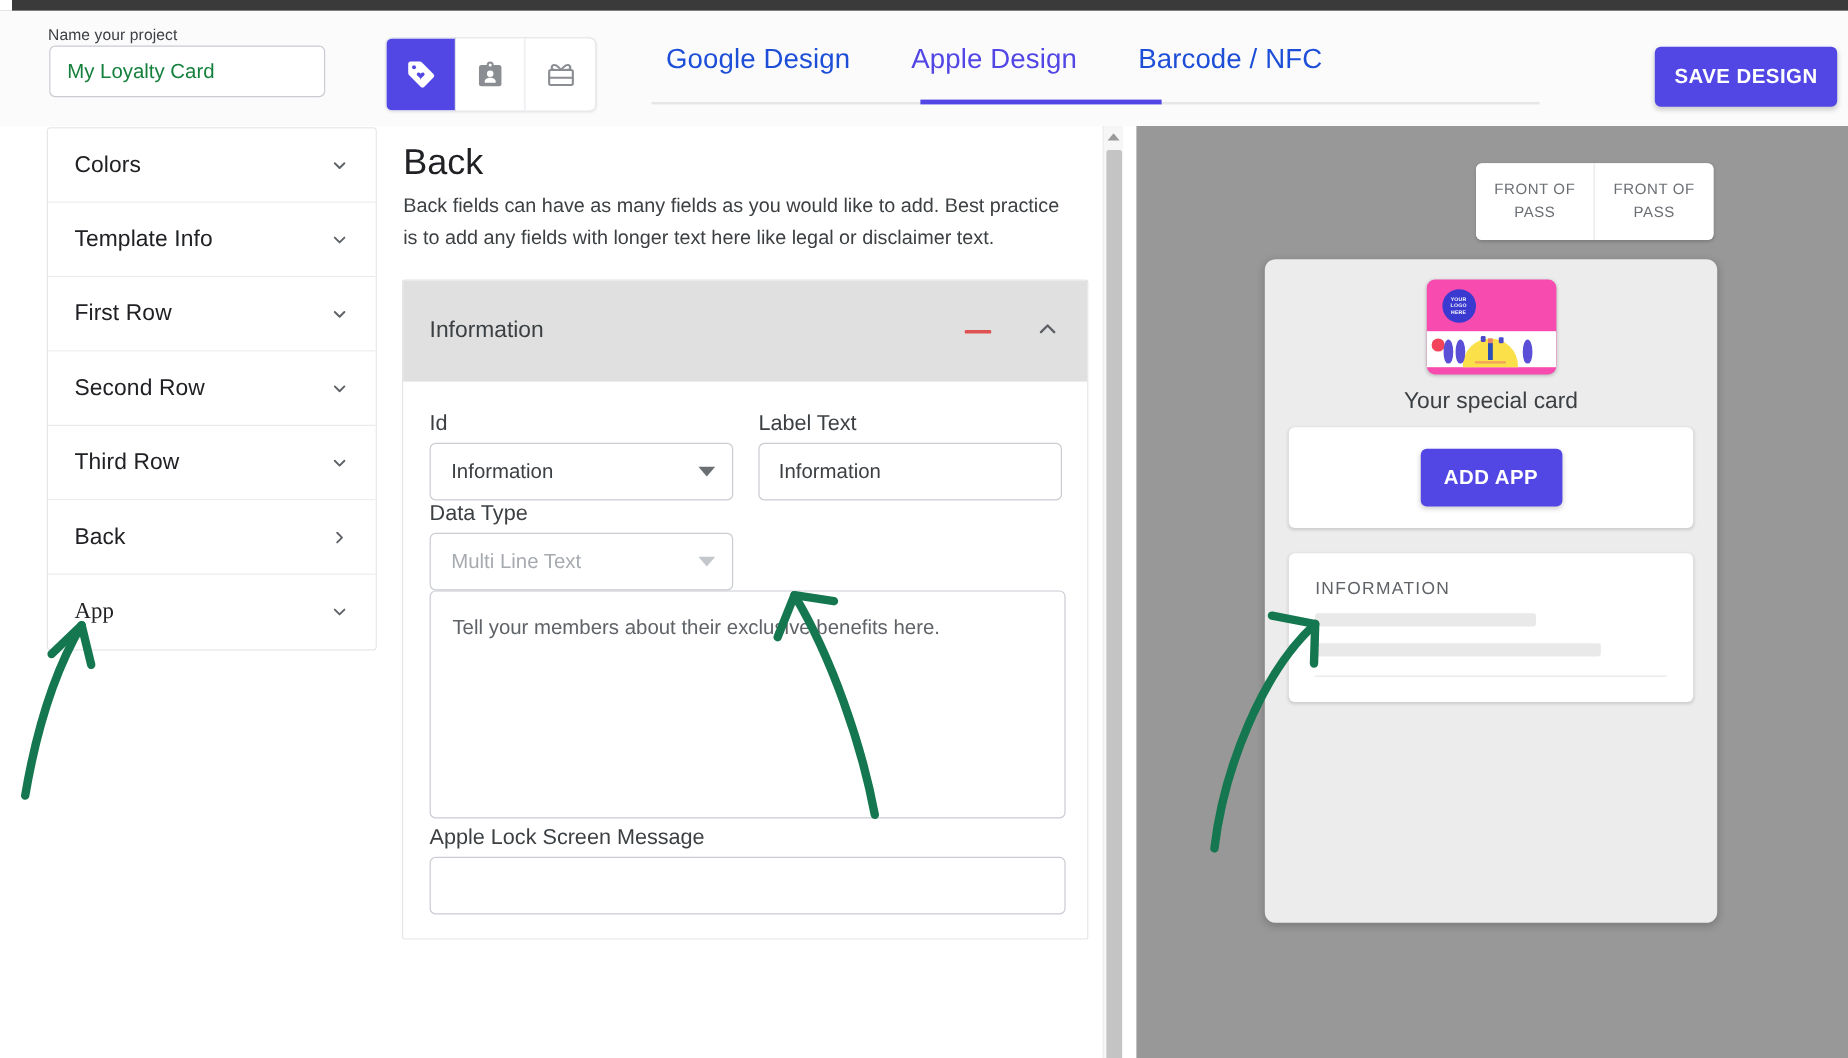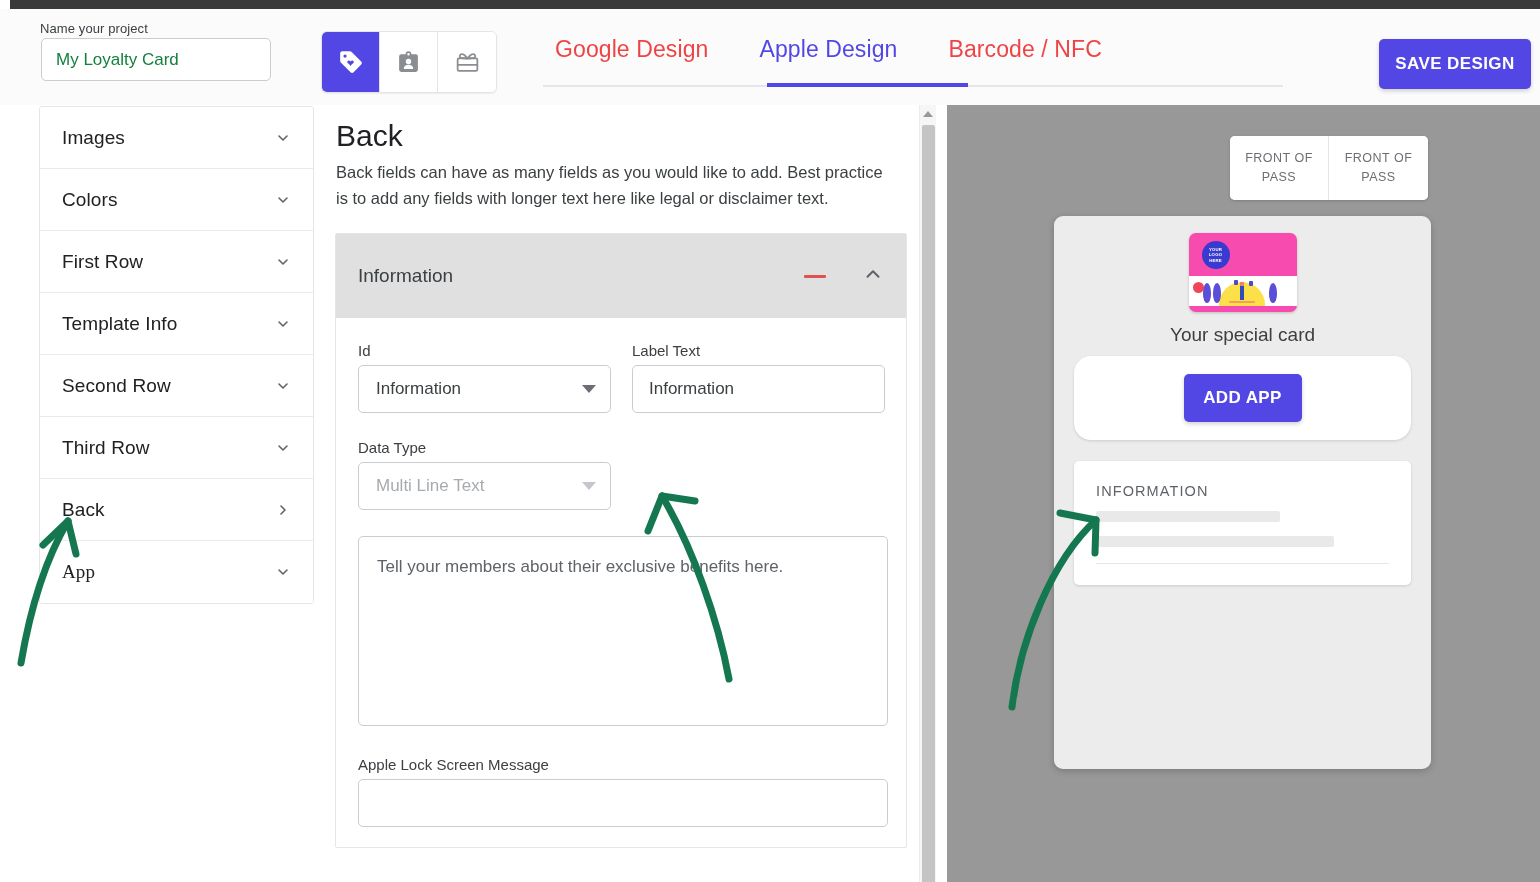--- a/index.html
+++ b/index.html
@@ -51,21 +51,21 @@
   .seg-btn:last-child { border-right: none; }
   .seg-btn.active { background: #5247e5; }
   .seg-btn svg { display: block; }
 
   
   .tabs {
     position: absolute; left: 543px; top: 27px;
     display: flex; align-items: flex-end; gap: 0;
   }
   .tab {
-    font-size: 23px; color: #ef4444; padding: 0 12px 16px 12px;
+    font-size: 23px; color: #1d4ed8; padding: 0 12px 16px 12px;
     cursor: pointer; white-space: nowrap; letter-spacing: .1px;
   }
   .tab.active { color: #5247e5; }
   .tabs-underline {
     position: absolute; left: 543px; top: 76px; width: 740px; height: 2px;
     background: #e6e6e9;
   }
   .tab-active-underline {
     position: absolute; left: 767px; top: 74px; width: 201px; height: 4px;
     background: #5247e5;
@@ -105,21 +105,21 @@
   .panel { width: 572px; border: 1px solid #e6e6e6; border-radius: 2px; background: #fff; }
   .panel-head {
     height: 84px; background: #e0e0e0; display: flex; align-items: center;
     padding: 0 22px 0 22px; justify-content: space-between;
   }
   .panel-title { font-size: 19px; color: #3c4043; }
   .panel-actions { display: flex; align-items: center; gap: 36px; }
   .minus-icon { width: 22px; height: 3px; background: #e05252; border-radius: 1px; display:block; cursor: pointer;}
   .panel-body { padding: 24px 22px 20px 22px; }
 
-  .field-label { font-size: 15px; color: #3c4043; margin-bottom: 6px; }
+  .field-label { font-size: 18px; color: #3c4043; margin-bottom: 6px; }
   .row2 { display: flex; gap: 21px; }
 
   .select-box {
     width: 253px; height: 48px; border: 1px solid #c9ccd1; border-radius: 5px;
     background: #fff; display: flex; align-items: center; justify-content: space-between;
     padding: 0 14px 0 17px; cursor: pointer;
   }
   .select-box.disabled { cursor: default; }
   .select-text { font-size: 17px; color: #3c4043; }
   .select-box.disabled .select-text { color: #a7abb0; }
@@ -135,21 +135,21 @@
     width: 530px; height: 190px; border: 1px solid #c9ccd1; border-radius: 5px;
     background: #fff; font-family: "Liberation Sans", sans-serif;
     font-size: 17px; color: #5f6368; padding: 18px 18px; outline: none; resize: none;
     line-height: 24px;
   }
   .lock-input {
     width: 530px; height: 48px; border: 1px solid #c9ccd1; border-radius: 5px;
     background: #fff; outline: none;
     font-family: "Liberation Sans", sans-serif; font-size: 17px; padding: 0 16px;
   }
-  .mt26 { margin-top: 26px; }
+  .mt26 { }
 
   
   .scrollbar {
     position: absolute; left: 919px; top: 105px; width: 17px; height: 777px;
     background: #f6f6f6; border-left: 1px solid #ececec;
   }
   .sb-arrow-up {
     position: absolute; left: 3px; top: 6px;
     width: 0; height: 0; border-left: 5px solid transparent; border-right: 5px solid transparent;
     border-bottom: 6px solid #9a9a9a;
@@ -202,21 +202,21 @@
   .strip-dot { position: absolute; width: 4px; height: 5px; border-radius: 1px; background: #4d49c9; }
 
   .pass-title {
     position: absolute; left: 0; top: 108px; width: 100%; text-align: center;
     font-size: 19px; color: #3c4043;
   }
   .pass-card {
     position: absolute; left: 20px; width: 337px; background: #fff;
     border-radius: 5px; box-shadow: 0 1px 3px rgba(0,0,0,.14);
   }
-  .card-app { top: 140px; height: 84px; display: flex; align-items: center; justify-content: center; border-radius: 17px; }
+  .card-app { top: 140px; height: 84px; display: flex; align-items: center; justify-content: center; }
   .add-app-btn {
     width: 118px; height: 48px; background: #5247e5; color: #fff; border: none; border-radius: 5px;
     font-family: "Liberation Sans", sans-serif; font-size: 17px; font-weight: bold; letter-spacing: .4px;
     cursor: pointer; box-shadow: 0 2px 4px rgba(0,0,0,.18);
   }
   .card-info { top: 245px; height: 124px; padding: 22px 22px 0 22px; }
   .info-title { font-size: 14.5px; color: #5f6368; letter-spacing: 1.1px; }
   .skel { height: 11px; background: #e9e9e9; border-radius: 2px; margin-top: 12px; }
   .skel-1 { width: 184px; }
   .skel-2 { width: 238px; margin-top: 14px; }
@@ -275,49 +275,41 @@
       <div class="tab" style="margin-left:27px">Barcode / NFC</div>
     </div>
     <div class="tabs-underline"></div>
     <div class="tab-active-underline"></div>
 
     <button class="save-btn">SAVE DESIGN</button>
   </div>
 
   <div class="sidebar">
 
-    <div class="acc-item">
-      <span class="acc-label">Images</span>
-      <span>
-        <svg class="chev" viewBox="0 0 24 24" fill="none" stroke="currentColor" stroke-width="2.4" stroke-linecap="round" stroke-linejoin="round">
-            <polyline points="6 9 12 15 18 9"></polyline>
-          </svg>
-      </span>
-    </div>
 
     <div class="acc-item">
       <span class="acc-label">Colors</span>
       <span>
         <svg class="chev" viewBox="0 0 24 24" fill="none" stroke="currentColor" stroke-width="2.4" stroke-linecap="round" stroke-linejoin="round">
             <polyline points="6 9 12 15 18 9"></polyline>
           </svg>
       </span>
     </div>
 
     <div class="acc-item">
+      <span class="acc-label">Template Info</span>
+      <span>
+        <svg class="chev" viewBox="0 0 24 24" fill="none" stroke="currentColor" stroke-width="2.4" stroke-linecap="round" stroke-linejoin="round">
+            <polyline points="6 9 12 15 18 9"></polyline>
+          </svg>
+      </span>
+    </div>
+
+    <div class="acc-item">
       <span class="acc-label">First Row</span>
-      <span>
-        <svg class="chev" viewBox="0 0 24 24" fill="none" stroke="currentColor" stroke-width="2.4" stroke-linecap="round" stroke-linejoin="round">
-            <polyline points="6 9 12 15 18 9"></polyline>
-          </svg>
-      </span>
-    </div>
-
-    <div class="acc-item">
-      <span class="acc-label">Template Info</span>
       <span>
         <svg class="chev" viewBox="0 0 24 24" fill="none" stroke="currentColor" stroke-width="2.4" stroke-linecap="round" stroke-linejoin="round">
             <polyline points="6 9 12 15 18 9"></polyline>
           </svg>
       </span>
     </div>
 
     <div class="acc-item">
       <span class="acc-label">Second Row</span>
       <span>

